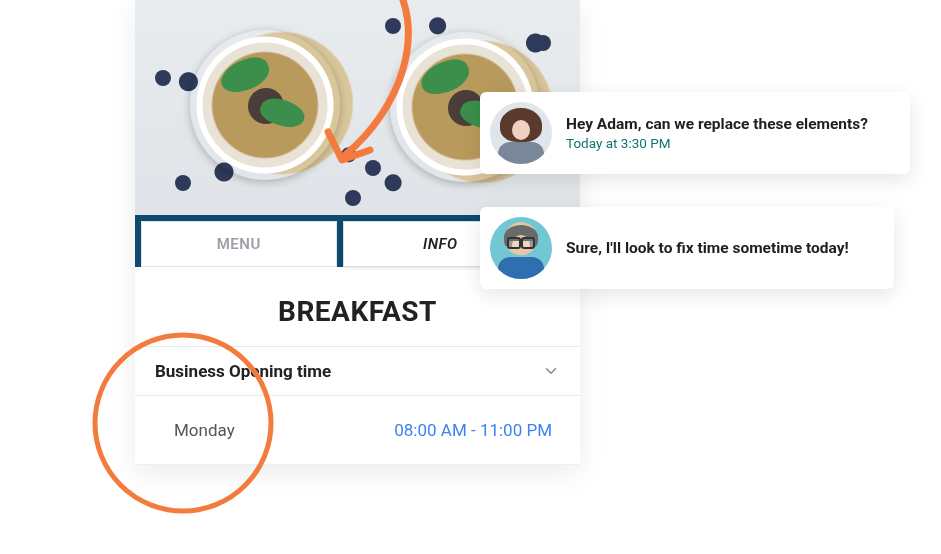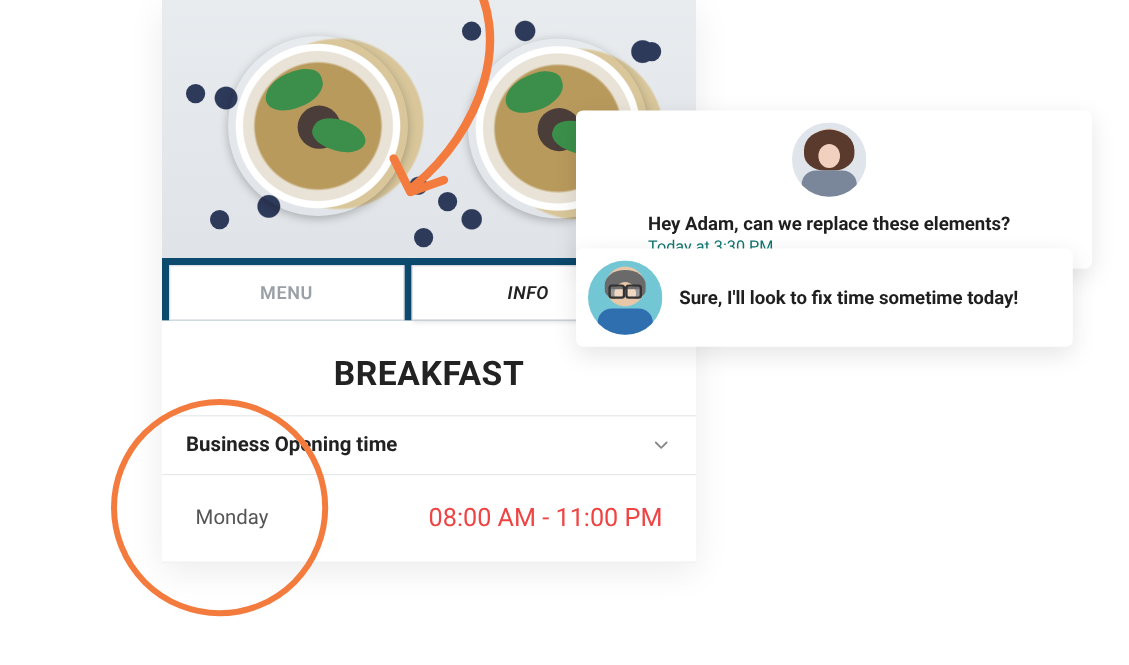--- a/index.html
+++ b/index.html
@@ -122,24 +122,25 @@
   .hours-row {
     display: flex;
     justify-content: space-between;
     align-items: center;
     padding: 24px 28px;
     border-bottom: 1px solid #eceef0;
   }
   .hours-day {
     font-size: 17px;
     color: #555;
+    margin-left: 11px;
   }
   .hours-time {
-    font-size: 21px;
-    color: #ef4444;
+    font-size: 17px;
+    color: #3b82f6;
   }
 
   
   .ann-arrow {
     position: absolute;
     left: 290px;
     top: -30px;
     width: 160px;
     height: 210px;
     pointer-events: none;
@@ -159,21 +160,21 @@
   .comment {
     position: absolute;
     display: flex;
     align-items: center;
     gap: 14px;
     background: #fff;
     border-radius: 6px;
     padding: 10px 18px 10px 10px;
     box-shadow: 0 6px 20px rgba(0,0,0,0.10);
   }
-  .comment.c1 { left: 480px; top: 92px; width: 430px; flex-direction: column; }
+  .comment.c1 { left: 480px; top: 92px; width: 430px; }
   .comment.c2 { left: 480px; top: 207px; width: 414px; }
 
   .avatar {
     width: 62px; height: 62px;
     border-radius: 50%;
     flex: 0 0 62px;
     background: #ccc;
     overflow: hidden;
     position: relative;
   }

